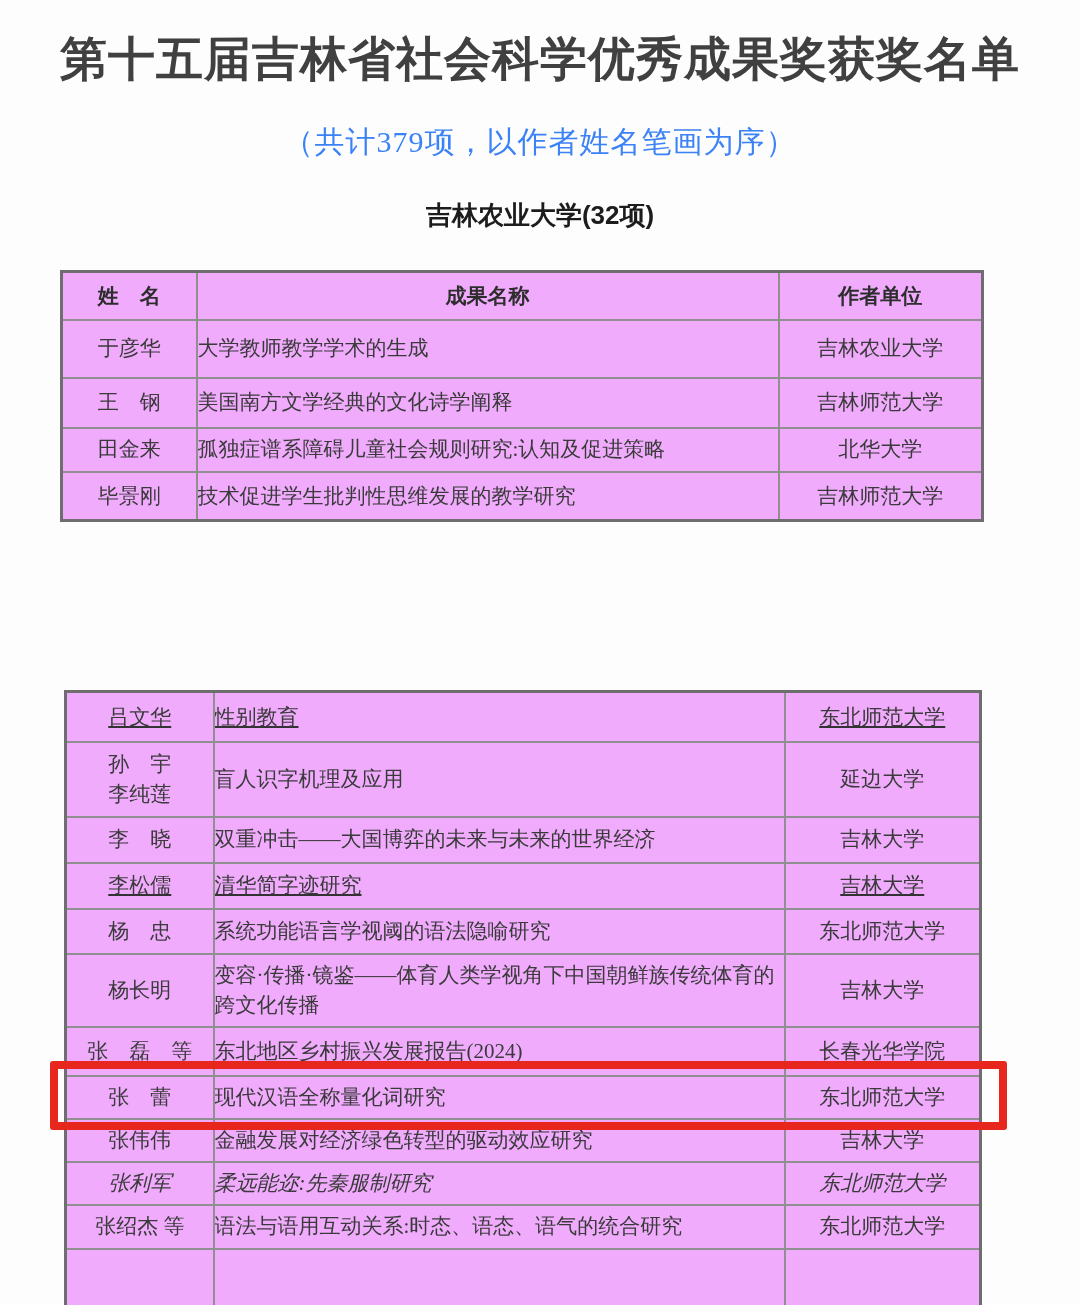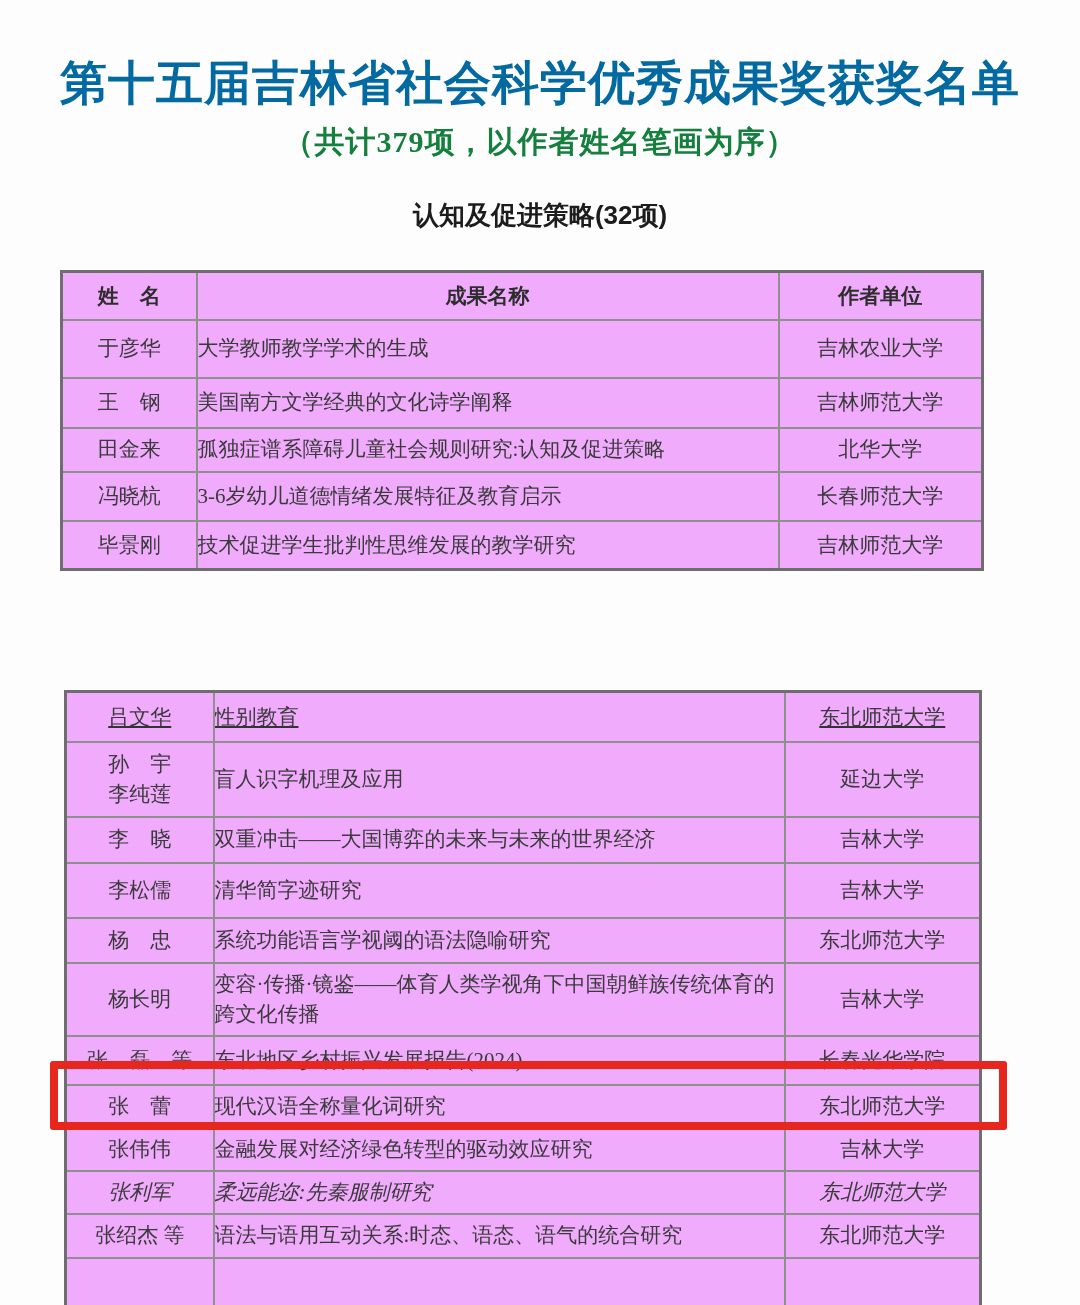--- a/index.html
+++ b/index.html
@@ -11,35 +11,35 @@
     color: #333;
   }
   .page {
     position: relative;
     width: 1080px; height: 1305px;
     background: #fdfdfd;
     overflow: hidden;
   }
   .doc-title {
     position: absolute;
-    top: 52px; left: 0; width: 100%;
+    top: 28px; left: 0; width: 100%;
     text-align: center;
     font-size: 47px;
     font-weight: 900;
     letter-spacing: 1px;
-    color: #0369a1;
+    color: #404040;
     font-family: "Liberation Serif", "DejaVu Serif", serif;
   }
   .doc-subtitle {
     position: absolute;
     top: 122px; left: 0; width: 100%;
     text-align: center;
     font-size: 30px;
-    font-weight: 700;
-    color: #15803d;
+    font-weight: 400;
+    color: #3b82f6;
     letter-spacing: 1px;
   }
   .section-heading {
     position: absolute;
     top: 198px; left: 0; width: 100%;
     text-align: center;
     font-size: 26px;
     font-weight: 700;
     color: #1c1c1c;
     font-family: "Liberation Sans", "DejaVu Sans", sans-serif;
@@ -95,21 +95,21 @@
     background: transparent;
   }
 </style>
 </head>
 <body>
 
 <div class="page">
 
   <div class="doc-title">第十五届吉林省社会科学优秀成果奖获奖名单</div>
   <div class="doc-subtitle">（共计379项，以作者姓名笔画为序）</div>
-  <div class="section-heading">认知及促进策略(32项)</div>
+  <div class="section-heading">吉林农业大学(32项)</div>
 
   <table class="awards" id="table1">
     <colgroup>
         <col class="c1">
         <col class="c2">
         <col class="c3">
       </colgroup>
     <tbody>
         <tr style="height:48px;">
       <th class="name-col">姓　名</th>
@@ -125,25 +125,20 @@
       <td class="name-cell">王　钢</td>
       <td class="title-cell">美国南方文学经典的文化诗学阐释</td>
       <td class="unit-cell">吉林师范大学</td>
     </tr>
     <tr style="height:44px;">
       <td class="name-cell">田金来</td>
       <td class="title-cell">孤独症谱系障碍儿童社会规则研究:认知及促进策略</td>
       <td class="unit-cell">北华大学</td>
     </tr>
     <tr style="height:49px;">
-      <td class="name-cell">冯晓杭</td>
-      <td class="title-cell">3-6岁幼儿道德情绪发展特征及教育启示</td>
-      <td class="unit-cell">长春师范大学</td>
-    </tr>
-    <tr style="height:49px;">
       <td class="name-cell">毕景刚</td>
       <td class="title-cell">技术促进学生批判性思维发展的教学研究</td>
       <td class="unit-cell">吉林师范大学</td>
     </tr>
   </tbody>
     </table>
 
   <table class="awards" id="table2">
     <colgroup>
         <col class="c1">
@@ -160,21 +155,21 @@
       <td class="name-cell">孙　宇
 李纯莲</td>
       <td class="title-cell">盲人识字机理及应用</td>
       <td class="unit-cell">延边大学</td>
     </tr>
     <tr style="height:46px;">
       <td class="name-cell">李　晓</td>
       <td class="title-cell">双重冲击——大国博弈的未来与未来的世界经济</td>
       <td class="unit-cell">吉林大学</td>
     </tr>
-    <tr style="height:55px;">
+    <tr style="height:46px;text-decoration:underline;">
       <td class="name-cell">李松儒</td>
       <td class="title-cell">清华简字迹研究</td>
       <td class="unit-cell">吉林大学</td>
     </tr>
     <tr style="height:45px;">
       <td class="name-cell">杨　忠</td>
       <td class="title-cell">系统功能语言学视阈的语法隐喻研究</td>
       <td class="unit-cell">东北师范大学</td>
     </tr>
     <tr style="height:73px;">

